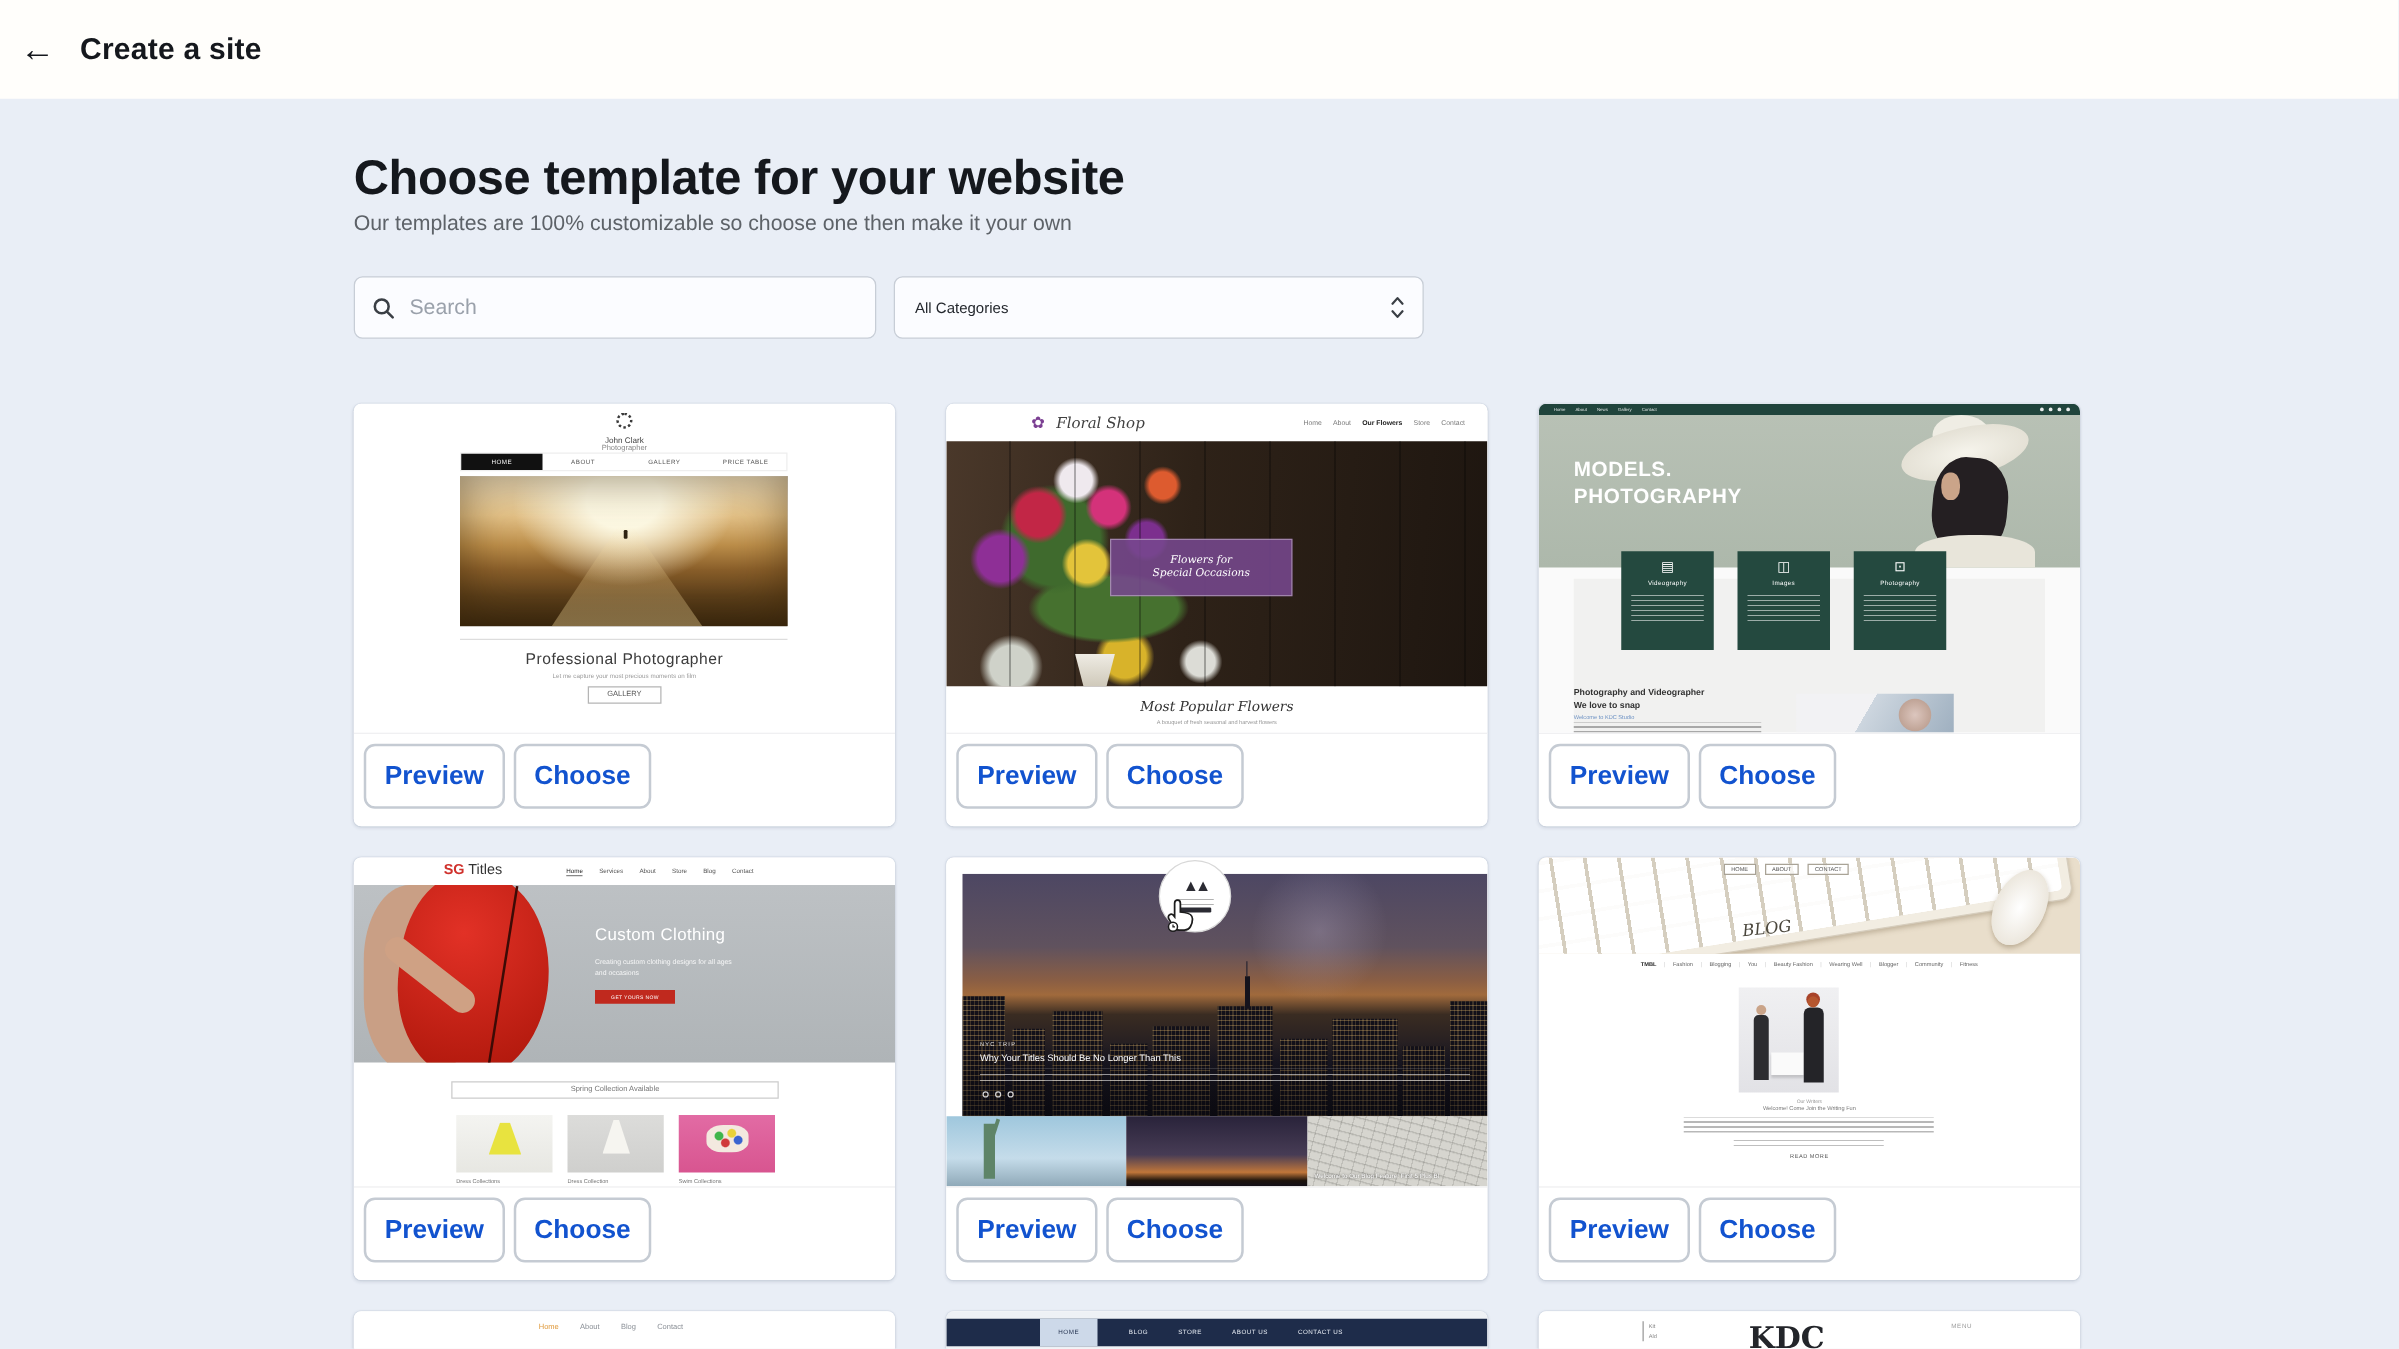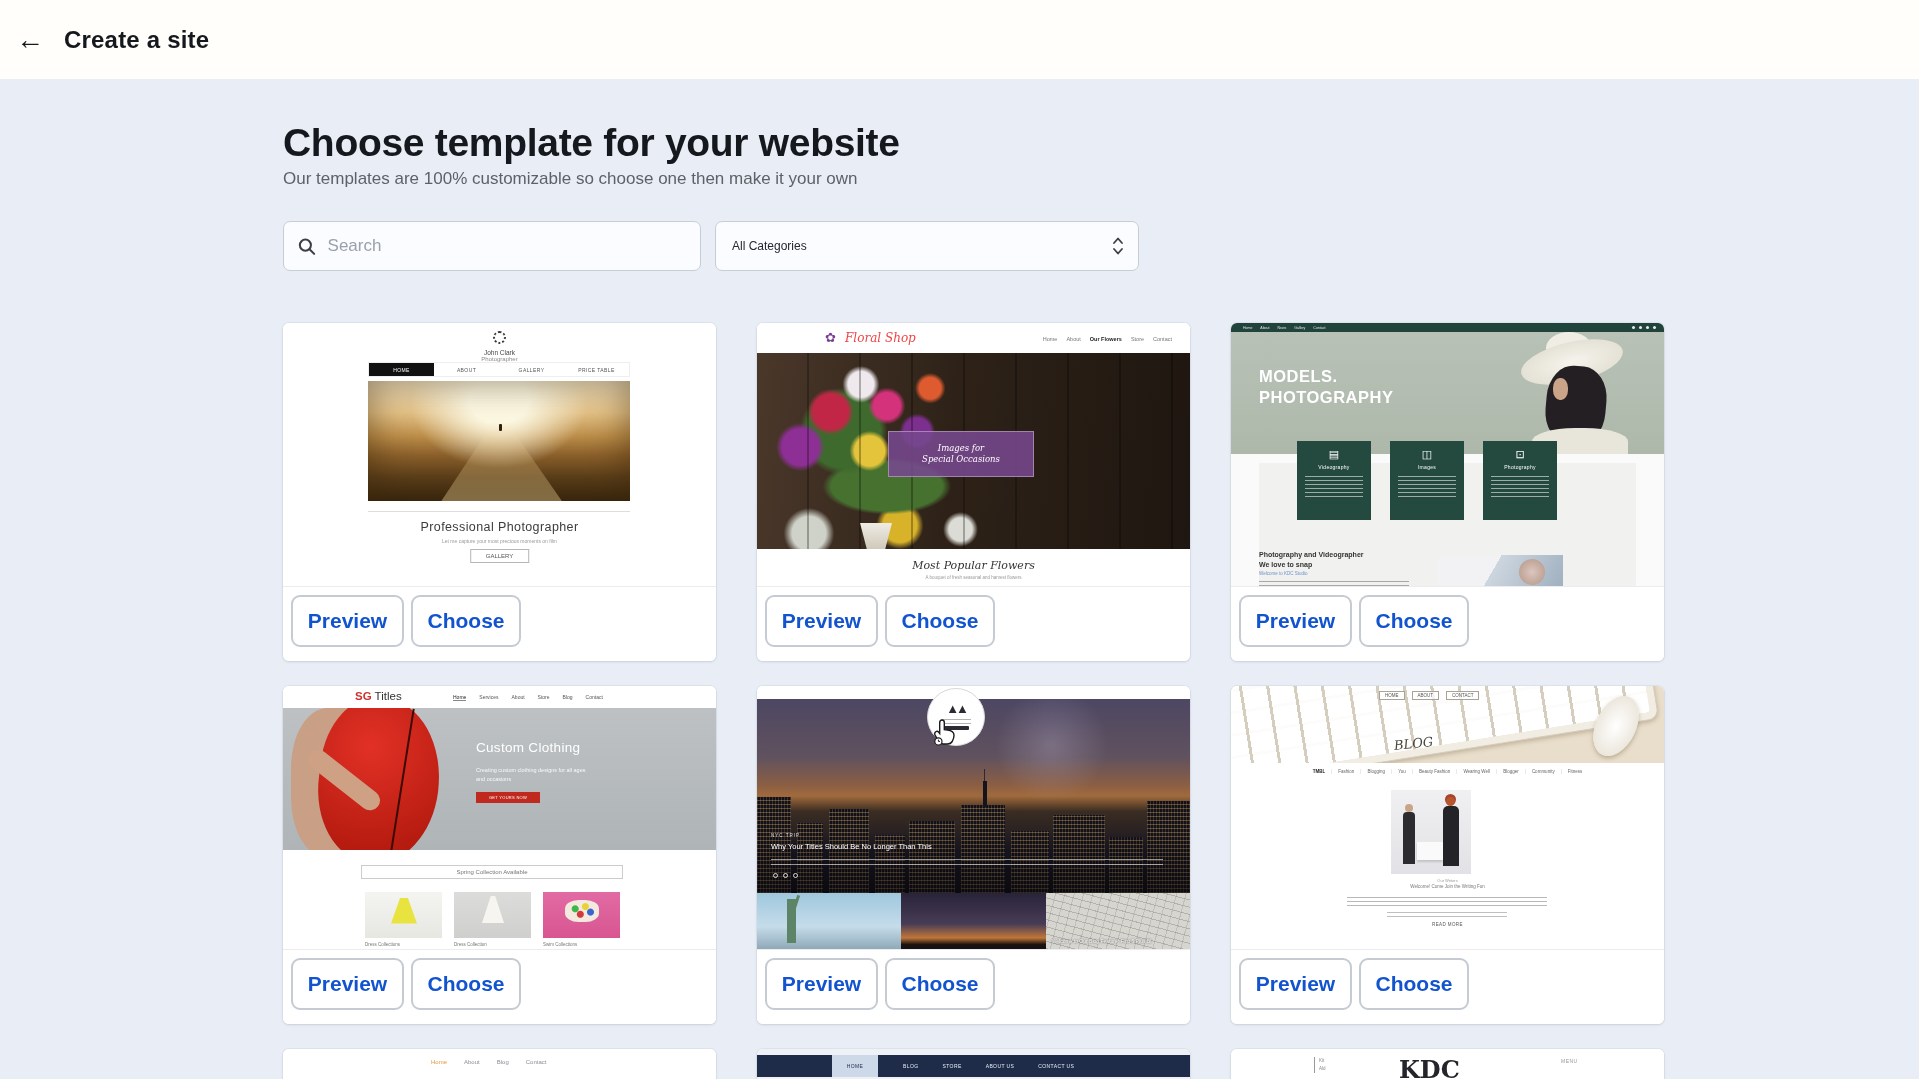--- a/index.html
+++ b/index.html
@@ -53,21 +53,21 @@
   .t1-path { position:absolute; inset:0; background:linear-gradient(180deg, transparent 30%, rgba(255,226,160,.38)); clip-path:polygon(48% 34%, 53% 34%, 74% 100%, 28% 100%); }
   .t1-fig { position:absolute; left:50%; top:36%; width:3px; height:7px; background:#2e2212; border-radius:1px; }
   .t1-hr { position:absolute; top:188px; left:85px; width:262px; border-top:1px solid #ddd; }
   .t1-heading { position:absolute; top:197px; left:0; right:0; text-align:center; font-size:12.5px; color:#3c3c3c; letter-spacing:.4px; }
   .t1-sub { position:absolute; top:215px; left:0; right:0; text-align:center; font-size:5px; color:#9a9a9a; }
   .t1-cta { position:absolute; top:226px; left:50%; transform:translateX(-50%); border:1px solid #b5b5b5; padding:3px 15px; font-size:6px; color:#555; background:#fff; }
 
   
   .t2-header { position:absolute; top:0; left:0; right:0; height:30px; background:#fff; }
   .t2-flower { position:absolute; left:68px; top:7px; font-size:13px; color:#7b3f92; }
-  .t2-brand { position:absolute; left:88px; top:8px; font-family:"DejaVu Serif", serif; font-style:italic; font-size:12px; color:#ef4444; }
+  .t2-brand { position:absolute; left:88px; top:8px; font-family:"DejaVu Serif", serif; font-style:italic; font-size:12px; color:#404040; }
   .t2-nav { position:absolute; right:18px; top:13px; display:flex; gap:9px; font-size:5.5px; color:#777; }
   .t2-nav span:nth-child(3) { color:#222; font-weight:700; }
   .t2-photo { position:absolute; top:30px; left:0; right:0; height:196px;
     background:
       radial-gradient(circle at 24% 16%, #efe9ee 0 3.5%, transparent 5%),
       radial-gradient(circle at 40% 18%, #dd5b2f 0 3.5%, transparent 5%),
       radial-gradient(circle at 17% 30%, #c22646 0 4.5%, transparent 6%),
       radial-gradient(circle at 30% 27%, #d4327a 0 4%, transparent 5.5%),
       radial-gradient(circle at 37% 40%, #7c2f8e 0 4.5%, transparent 6%),
       radial-gradient(circle at 10% 48%, #8e2f96 0 4.5%, transparent 6%),
@@ -133,21 +133,21 @@
   .t4-p2 i { position:absolute; left:28px; top:4px; width:22px; height:30px; background:#f6f5f0; clip-path:polygon(40% 0,60% 0,100% 90%,0 90%); }
   .t4-p3 { background:linear-gradient(#e26ba4,#d85590); }
   .t4-p3 i { position:absolute; left:22px; top:8px; width:34px; height:22px;
      background:radial-gradient(circle at 30% 40%, #3fb54a 0 3px, transparent 4px), radial-gradient(circle at 60% 30%, #e8d23a 0 3px, transparent 4px), radial-gradient(circle at 45% 65%, #d03a3a 0 3px, transparent 4px), radial-gradient(circle at 75% 55%, #3a64d0 0 3px, transparent 4px), #f3e9df; border-radius:40%; }
   .t4-caps { position:absolute; top:256px; left:82px; display:flex; gap:12px; font-size:4.5px; color:#777; }
   .t4-caps span { width:77px; }
 
   
   .t5-bar { position:absolute; top:0; left:0; right:0; height:13px; background:#fff; z-index:1; }
   .t5-menu { position:absolute; right:12px; top:3px; font-size:6px; color:#333; letter-spacing:.3px; }
-  .t5-photo { position:absolute; top:13px; left:0; right:0; height:194px; overflow:hidden;
+  .t5-photo { position:absolute; top:13px; left:13px; right:0; height:194px; overflow:hidden;
     background:linear-gradient(180deg,#4d4763 0%, #60525e 30%, #8a5e44 44%, #a06a3c 50%, #3a2c22 58%, #191722 78%, #121018 100%);padding-left:18px; }
   .t5-mw { position:absolute; left:55%; top:-6%; width:26%; height:60%; background:radial-gradient(ellipse, rgba(230,220,255,.22), transparent 70%); transform:rotate(24deg); }
   .bldg { position:absolute; bottom:0; background:#121019; background-image:repeating-linear-gradient(0deg, rgba(255,205,115,.30) 0 1px, transparent 1px 4px), repeating-linear-gradient(90deg, rgba(255,205,115,.18) 0 1px, transparent 1px 3px); }
   .t5-spire { position:absolute; left:226px; bottom:86px; width:4px; height:26px; background:#15131c; }
   .t5-ant { position:absolute; left:227px; bottom:112px; width:1px; height:12px; background:#2b2733; }
   .t5-shade { position:absolute; left:0; right:0; bottom:0; height:60px; background:linear-gradient(transparent, rgba(5,5,10,.55)); }
   .t5-badge { position:absolute; left:170px; top:2px; width:58px; height:58px; border-radius:50%; background:#fff; border:1px solid #d8d8d8; z-index:2; display:flex; flex-direction:column; align-items:center; justify-content:center; }
   .t5-badge .mt { font-size:13px; line-height:.8; color:#2b2b33; letter-spacing:-3px; }
   .t5-badge .bl { width:30px; height:6px; margin-top:3px; }
   .t5-badge .bar2 { width:26px; height:4px; background:#2b2b33; margin-top:2px; border-radius:1px; }
@@ -270,21 +270,21 @@
             <span>Home</span>
             <span>About</span>
             <span>Our Flowers</span>
             <span>Store</span>
             <span>Contact</span>
           </div>
           <div class="t2-photo">
             <span class="t2-planks"></span>
             <span class="t2-vase"></span>
             <div class="t2-banner">
-              <span>Images for</span>
+              <span>Flowers for</span>
               <span>Special Occasions</span>
             </div>
           </div>
           <div class="t2-heading">Most Popular Flowers</div>
           <div class="t2-sub">A bouquet of fresh seasonal and harvest flowers</div>
         </div>
         <div class="card-footer">
           <button class="btn preview">Preview</button>
           <button class="btn choose">Choose</button>
         </div>

